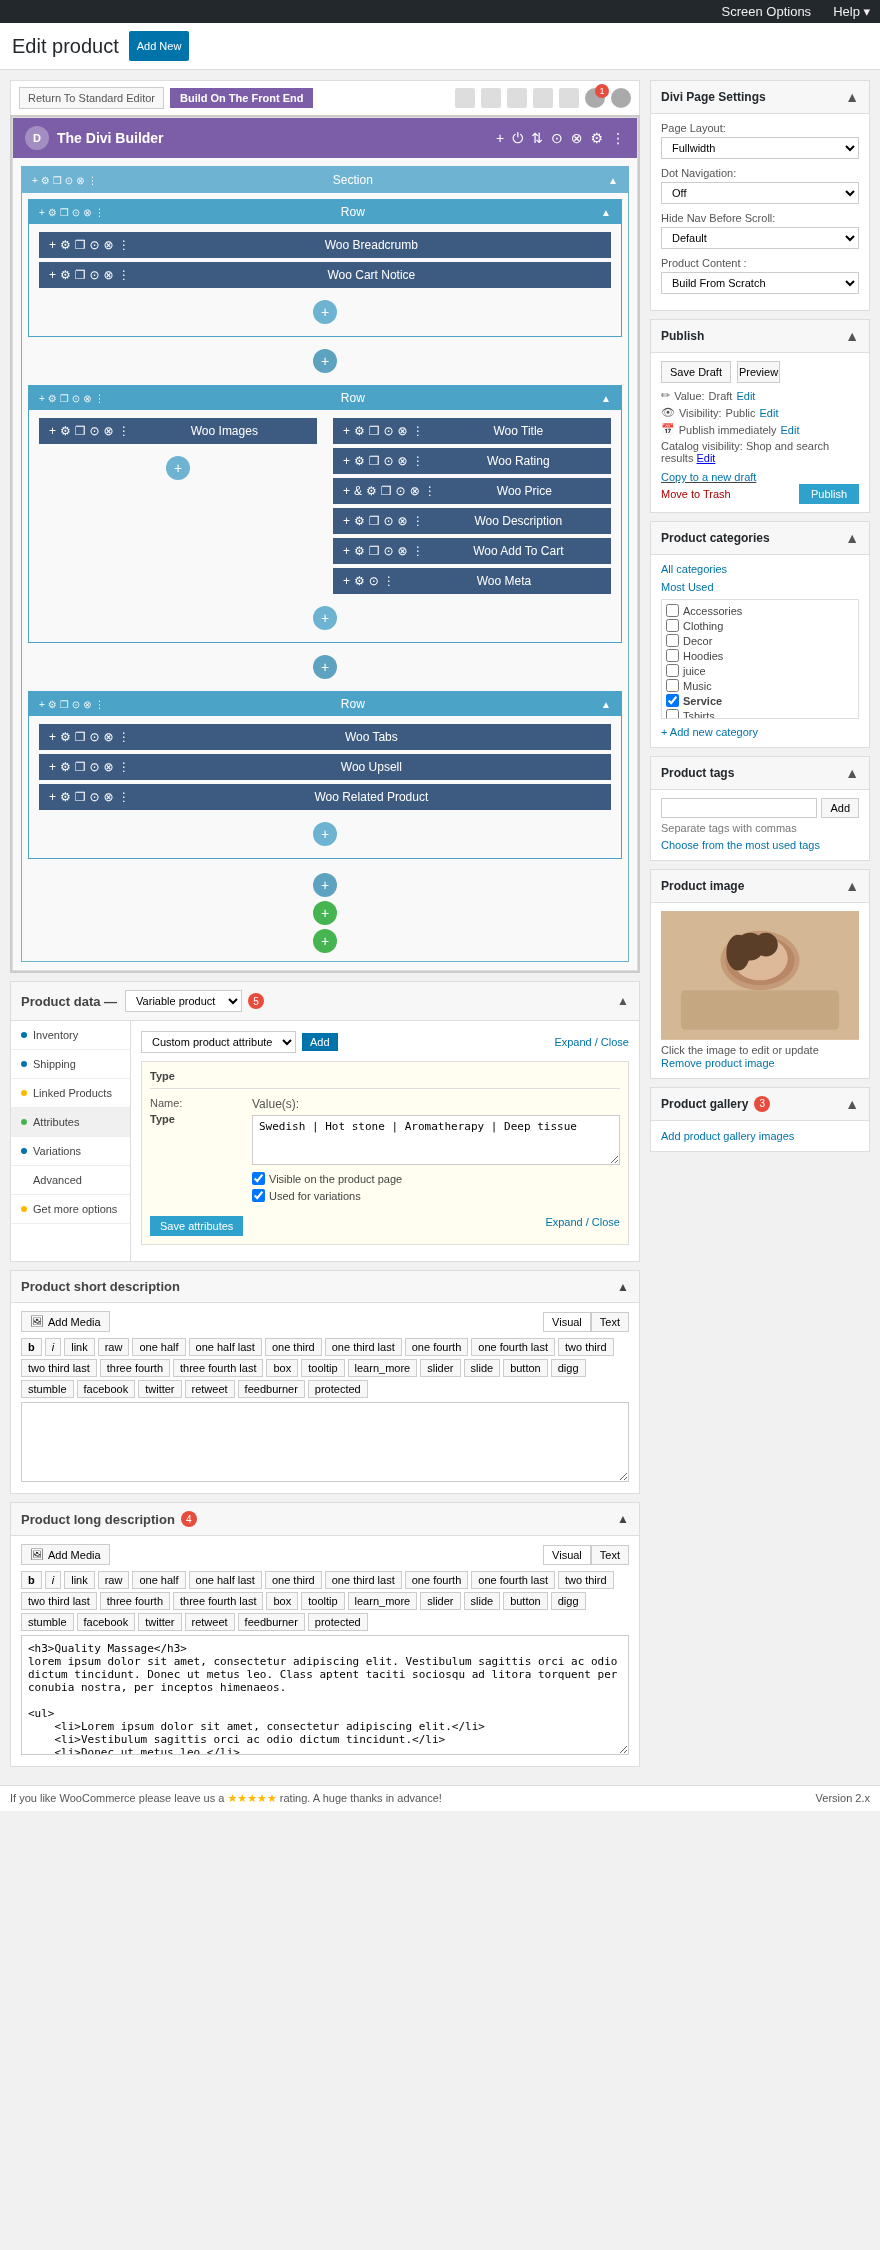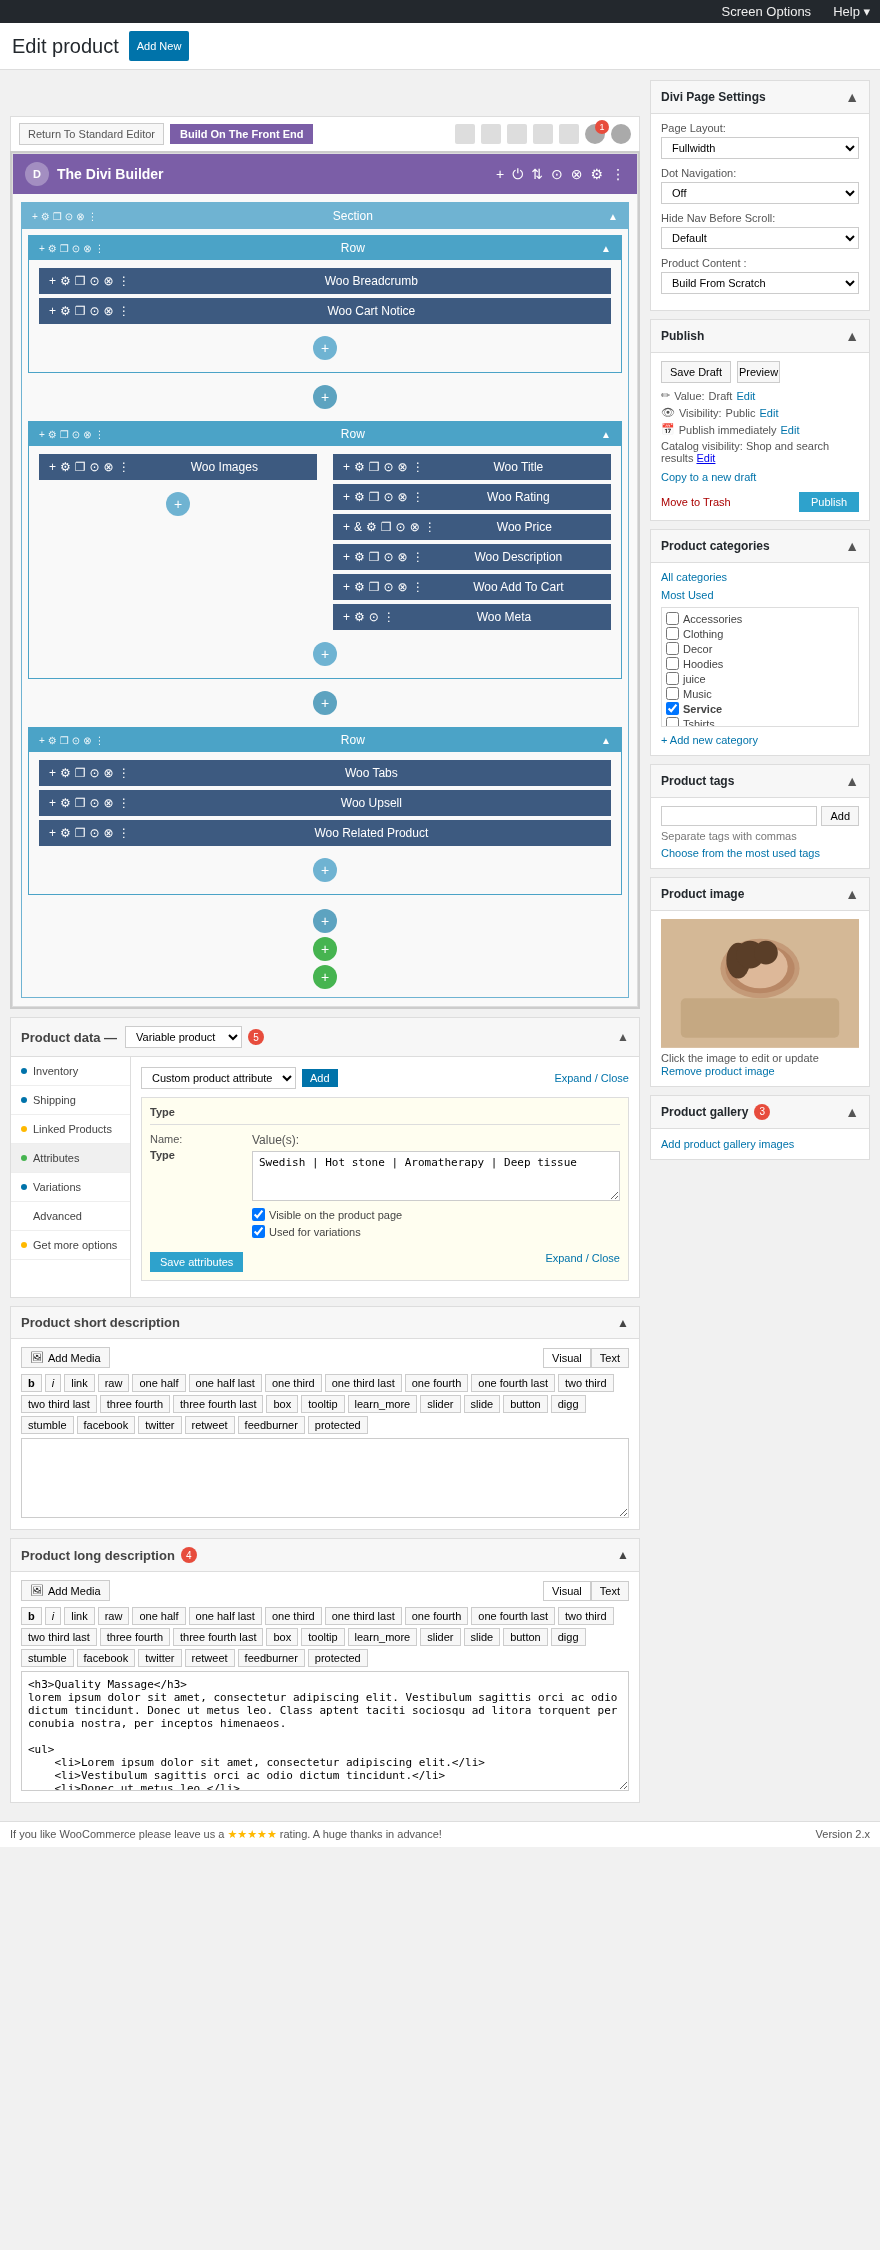--- a/index.html
+++ b/index.html
@@ -72,21 +72,20 @@
     .editor-toolbar {
       background: #fff;
       padding: 6px 8px;
       display: flex;
       align-items: center;
       gap: 6px;
       margin-bottom: 0;
       border: 1px solid #ddd;
       border-bottom: none;
       flex-wrap: wrap;
-      margin-top: 36px;
     }
     .btn-standard-editor {
       background: #f7f7f7;
       border: 1px solid #ccc;
       padding: 4px 8px;
       font-size: 11px;
       cursor: pointer;
       color: #555;
     }
     .btn-build-frontend {
@@ -885,21 +884,21 @@
         <div class="publish-meta">
           <span>📅</span>
           <span>Publish immediately</span>
           <a href="#">Edit</a>
         </div>
         <div class="catalog-vis">
           <span>Catalog visibility:</span>
           <span>Shop and search results</span>
           <a href="#">Edit</a>
         </div>
-        <div style="margin-bottom:8px;">
+        <div style="text-decoration:underline;">
           <a href="#" class="link-blue">Copy to a new draft</a>
         </div>
         <div style="display:flex;justify-content:space-between;align-items:center;">
           <a href="#" style="color:#a00;font-size:11px;text-decoration:none;">Move to Trash</a>
           <button class="publish-btn">Publish</button>
         </div>
       </div>
     </div>
 
     <div class="sidebar-panel">

